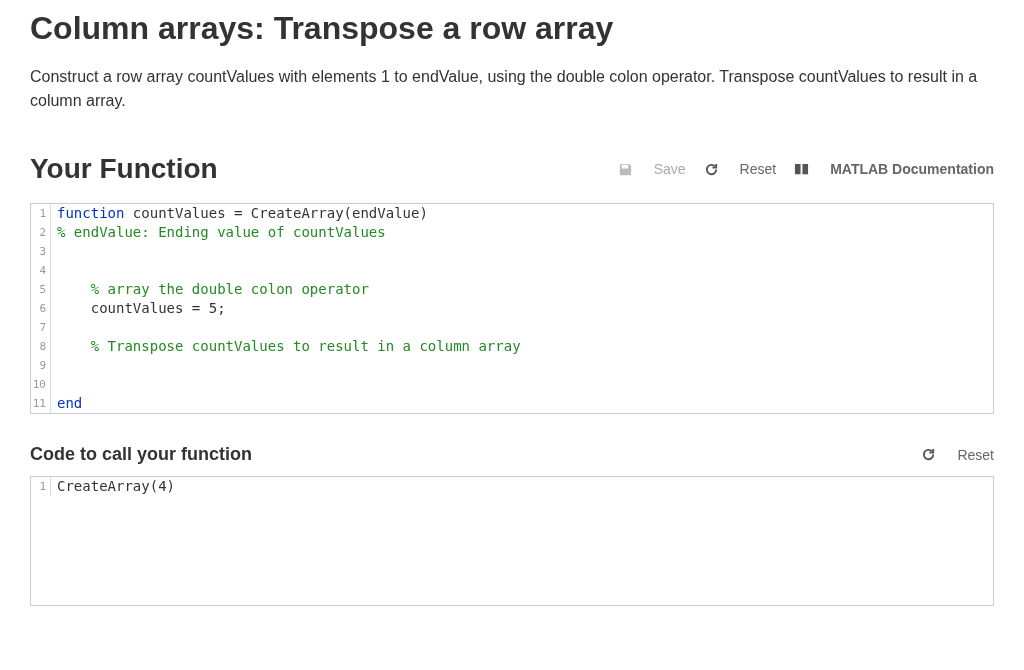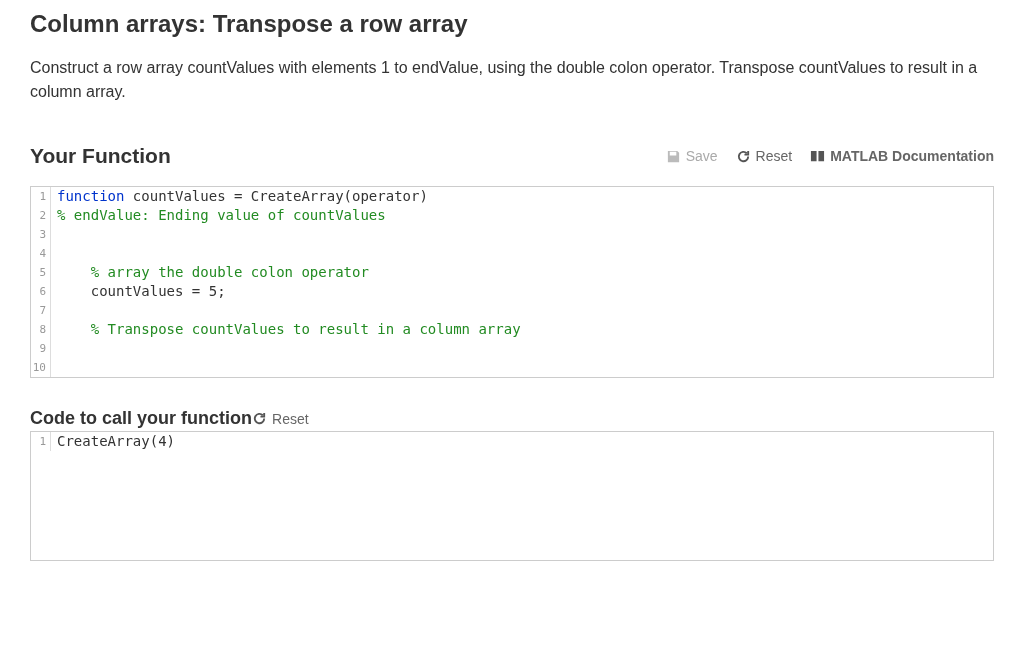--- a/index.html
+++ b/index.html
@@ -8,51 +8,51 @@
       box-sizing: border-box;
     }
     body {
       font-family: Arial, Helvetica, sans-serif;
       background: #fff;
       color: #333;
       padding: 10px 30px;
       width: 1024px;
     }
     .page-title {
-      font-size: 24px;
+      font-size: 32px;
       font-weight: bold;
       color: #333;
       margin-bottom: 18px;
     }
     .instructions {
       font-size: 16px;
       color: #333;
       line-height: 1.5;
       margin-bottom: 40px;
     }
     .section-header {
       display: flex;
       justify-content: space-between;
       align-items: center;
       margin-bottom: 18px;
     }
     .section-title {
-      font-size: 21px;
+      font-size: 28px;
       font-weight: bold;
       color: #333;
     }
     .toolbar {
       display: flex;
       align-items: center;
       gap: 18px;
     }
     .toolbar-btn {
       display: inline-flex;
       align-items: center;
-      gap: 5px;
+      gap: 21px;
       font-size: 14px;
       color: #666;
       cursor: pointer;
     }
     .toolbar-btn.disabled {
       color: #aaa;
       cursor: default;
     }
     .toolbar-btn.doc {
       color: #666;
@@ -86,22 +86,23 @@
       flex-shrink: 0;
     }
     .code-line {
       padding-left: 6px;
       white-space: pre;
     }
     .kw { color: #0033cc; }
     .cm { color: #228B22; }
     .second-header {
       display: flex;
-      align-items: center;
-      margin-bottom: 2px;
+      justify-content: space-between;
+      align-items: center;
+      margin-bottom: 11px;
     }
     .second-title {
       font-size: 18px;
       font-weight: bold;
       color: #333;
     }
     .code-box.call {
       min-height: 130px;
     }
   </style>
@@ -138,21 +139,21 @@
           </svg>
       </span>
       <span>MATLAB Documentation</span>
     </span>
   </div>
 </div>
 
 <div class="code-box" id="function-code">
     <div class="code-row">
       <div class="gutter">1</div>
-      <div class="code-line"><span class="kw">function</span><span> countValues = CreateArray(operator)</span></div>
+      <div class="code-line"><span class="kw">function</span><span> countValues = CreateArray(endValue)</span></div>
     </div>
     <div class="code-row">
       <div class="gutter">2</div>
       <div class="code-line"><span class="cm">% endValue: Ending value of countValues</span></div>
     </div>
     <div class="code-row">
       <div class="gutter">3</div>
       <div class="code-line">&nbsp;</div>
     </div>
     <div class="code-row">
@@ -175,20 +176,24 @@
       <div class="gutter">8</div>
       <div class="code-line"><span>    </span><span class="cm">% Transpose countValues to result in a column array</span></div>
     </div>
     <div class="code-row">
       <div class="gutter">9</div>
       <div class="code-line">&nbsp;</div>
     </div>
     <div class="code-row">
       <div class="gutter">10</div>
       <div class="code-line">&nbsp;</div>
+    </div>
+    <div class="code-row">
+      <div class="gutter">11</div>
+      <div class="code-line"><span class="kw">end</span></div>
     </div>
   </div>
 
 <div class="second-header">
   <div class="second-title">Code to call your function</div>
   <span class="toolbar-btn">
     <span class="icon-svg">
       <svg viewBox="0 0 16 16" fill="none" stroke="#555" stroke-width="2">
           <path d="M13 8a5 5 0 1 1-1.5-3.5M13 2v4h-4"></path>
         </svg>

